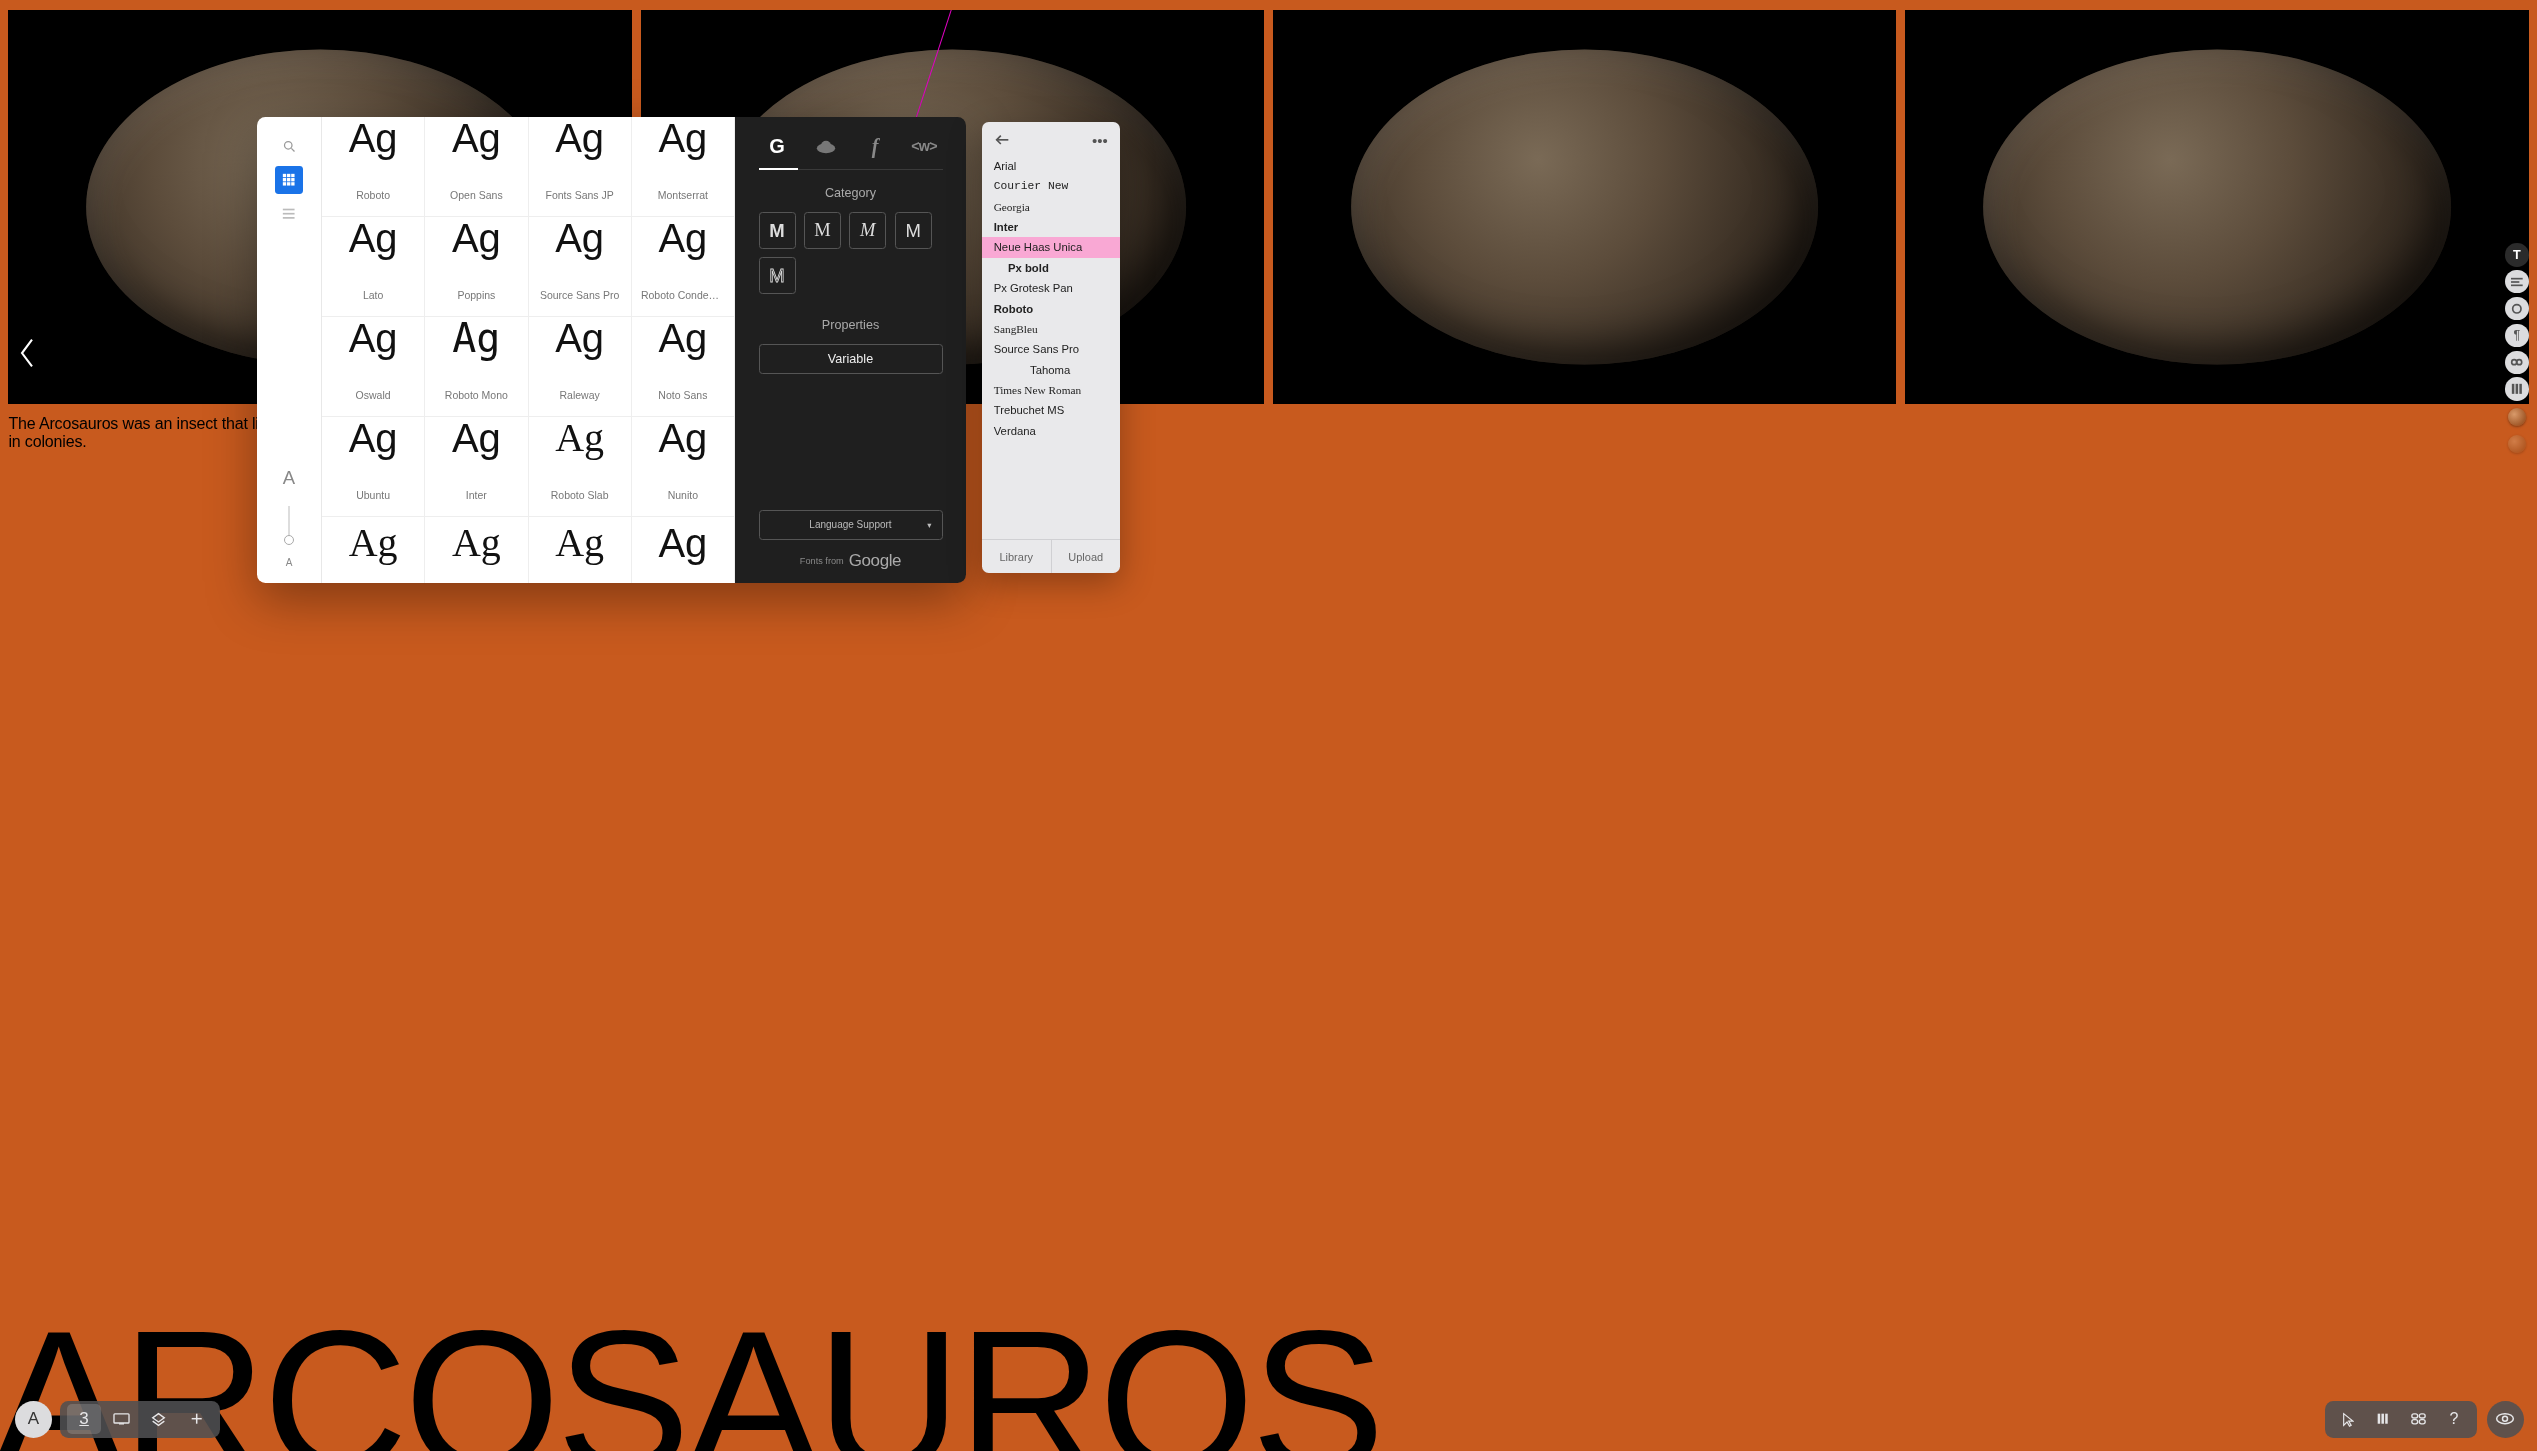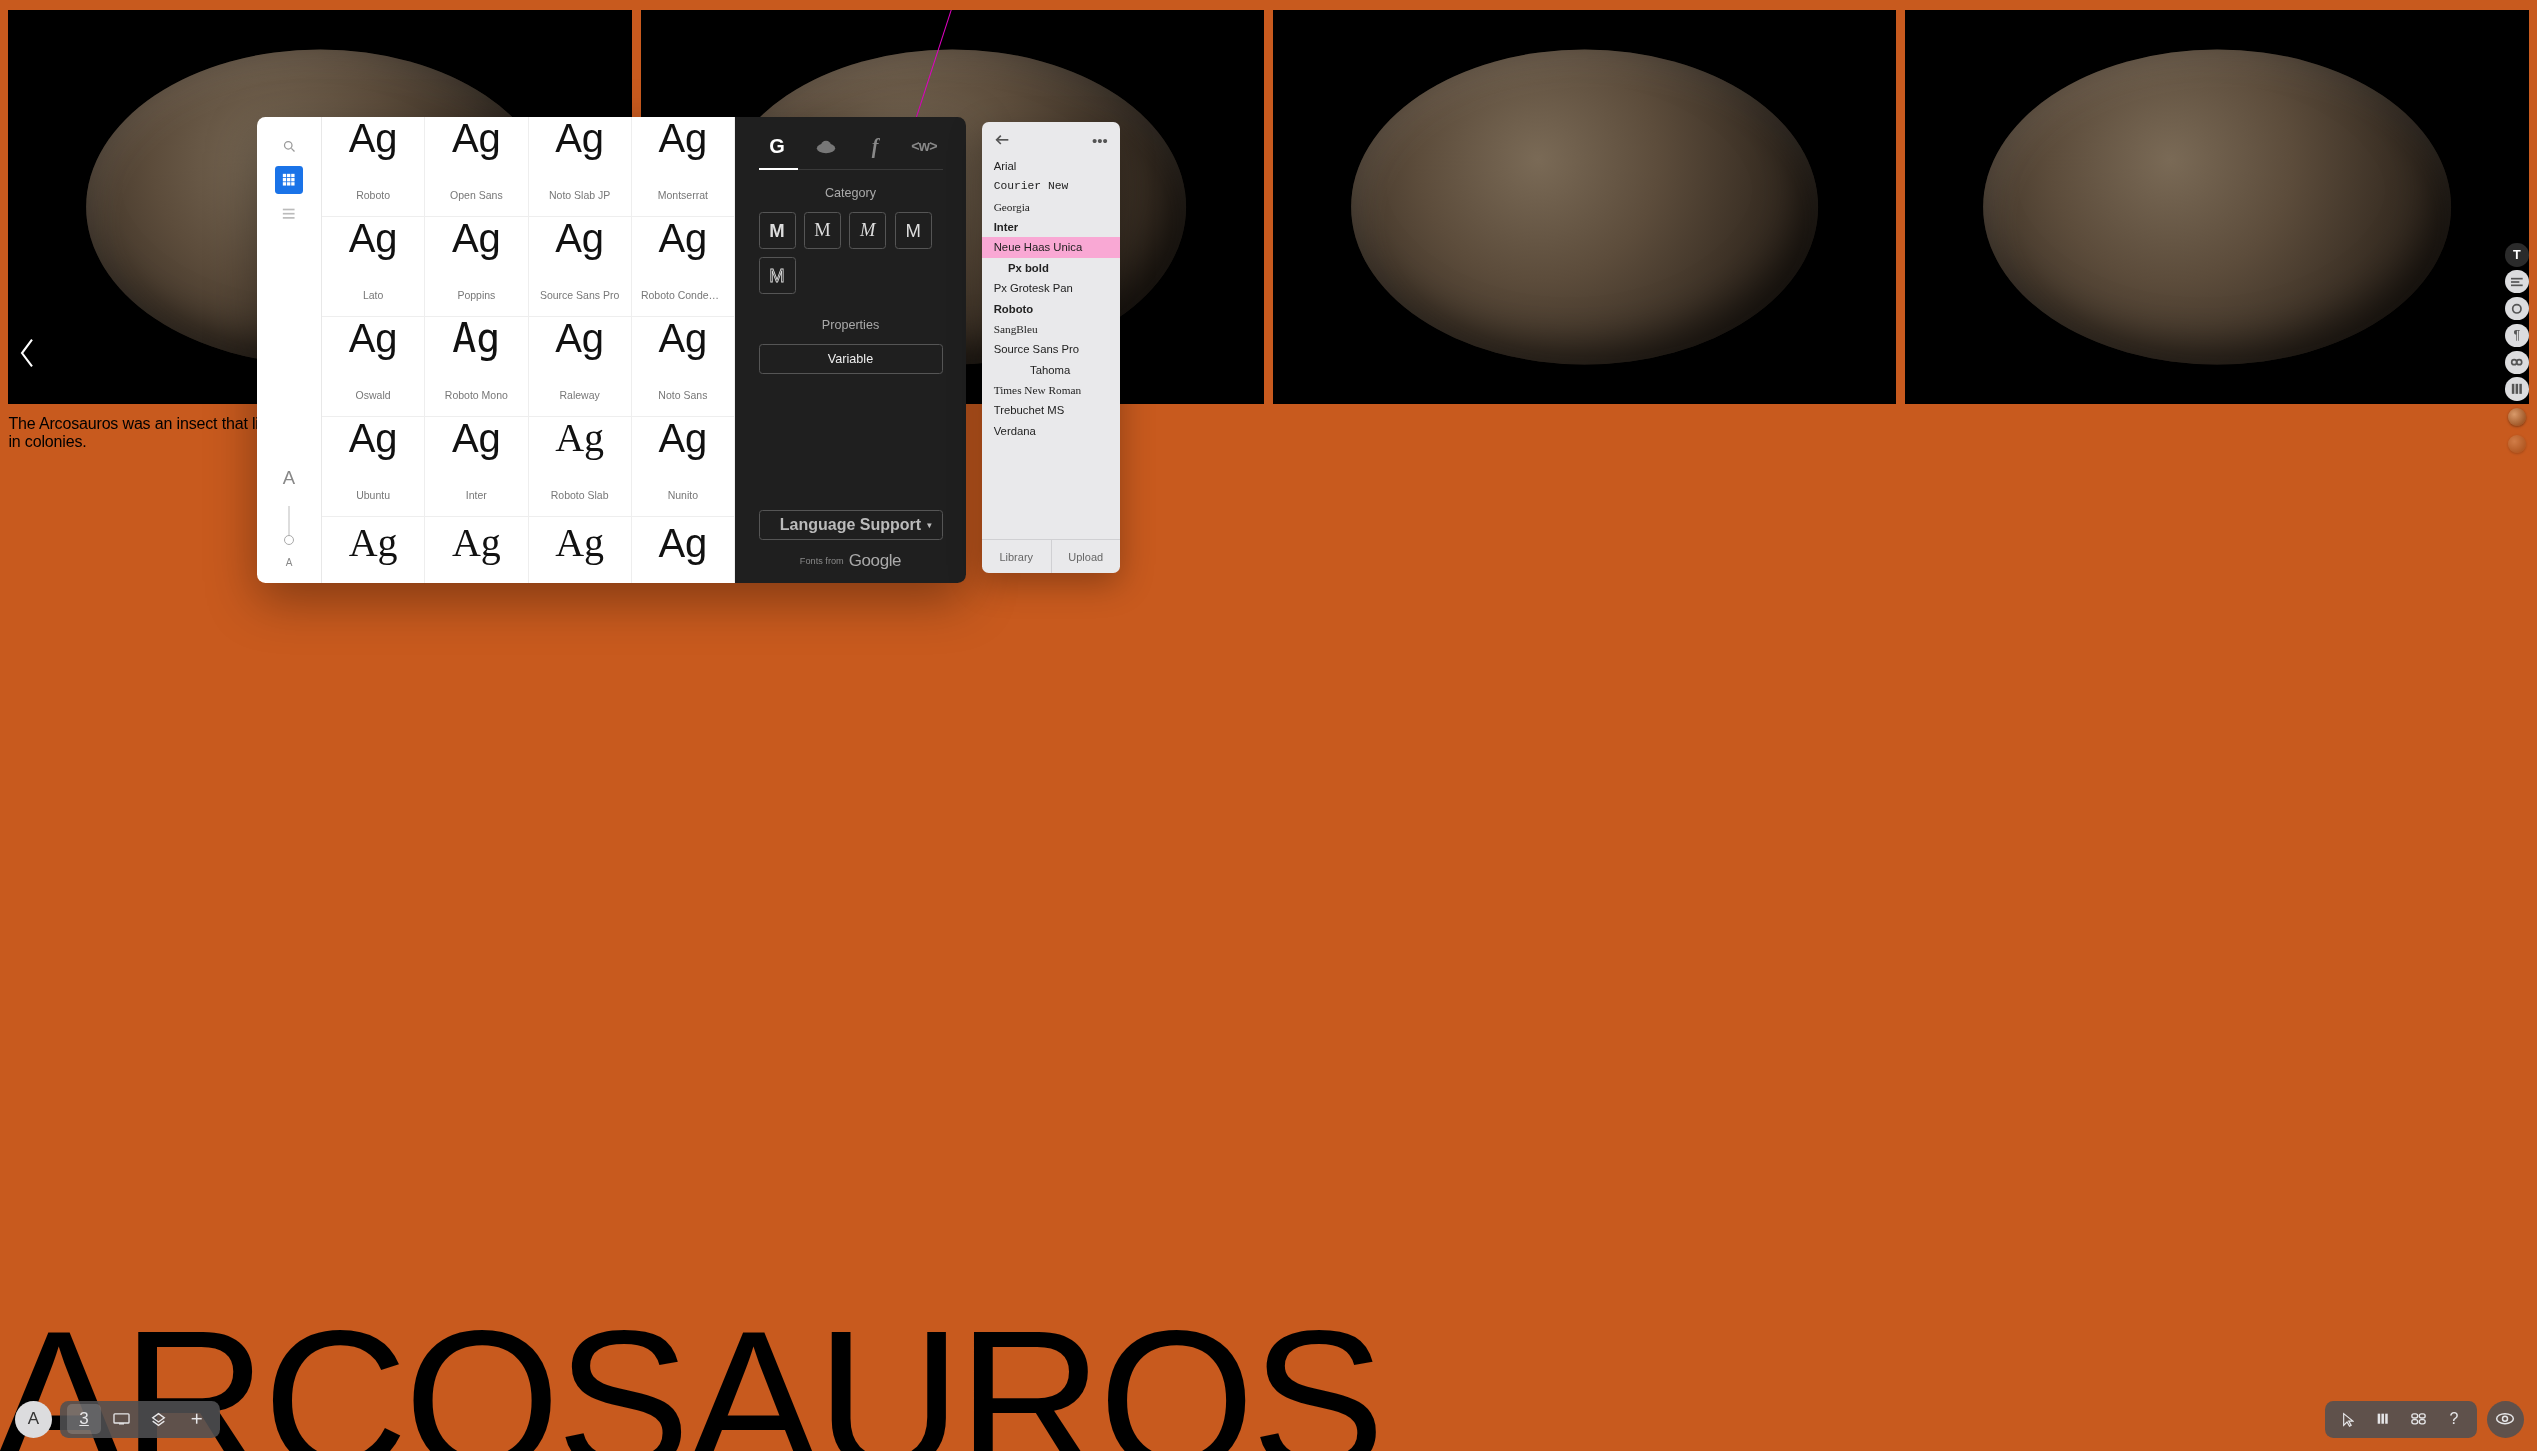--- a/index.html
+++ b/index.html
@@ -183,21 +183,21 @@
     margin-top: 8.4px;
     border: 0.8px solid #555; border-radius: 3.4px;
     height: 30px; display:flex; align-items:center; justify-content:center;
     color:#eee; font-size: 12.6px; cursor: pointer;
   }
 
   .lang-select {
     margin-top: auto;
     border: 0.8px solid #555; border-radius: 3.4px;
     height: 30px; display:flex; align-items:center; justify-content:center;
-    color:#bbb; font-size: 16px; cursor: pointer; position: relative; font-weight: bold;
+    color:#bbb; font-size: 10px; cursor: pointer; position: relative;
   }
   .lang-select::after { content: "▾"; position: absolute; right: 10px; font-size: 8.4px; }
   .fonts-from { text-align:center; margin-top: 11.7px; color:#888; font-size: 9.2px; display: flex; align-items: center; justify-content: center; gap: 5px;}
   .fonts-from .ggl { font-size: 17px; color: #aaa; font-weight: 500; letter-spacing: -0.4px; font-family: Arial, sans-serif;}
 
   
   .font-list {
     position: absolute;
     left: 982px; top: 122px;
     width: 138px; height: 451px;
@@ -373,21 +373,21 @@
           <div class="font-tile">
             <div class="sample" style="font-family: Arial, sans-serif;">Ag</div>
             <div class="fname">Roboto</div>
           </div>
           <div class="font-tile">
             <div class="sample" style="font-family: Arial, sans-serif;">Ag</div>
             <div class="fname">Open Sans</div>
           </div>
           <div class="font-tile">
             <div class="sample" style="font-family: Arial, sans-serif;">Ag</div>
-            <div class="fname">Noto Slab JP</div>
+            <div class="fname">Fonts Sans JP</div>
           </div>
           <div class="font-tile">
             <div class="sample" style="font-family: Arial, sans-serif;">Ag</div>
             <div class="fname">Montserrat</div>
           </div>
           <div class="font-tile">
             <div class="sample" style="font-family: Arial, sans-serif;">Ag</div>
             <div class="fname">Lato</div>
           </div>
           <div class="font-tile">

